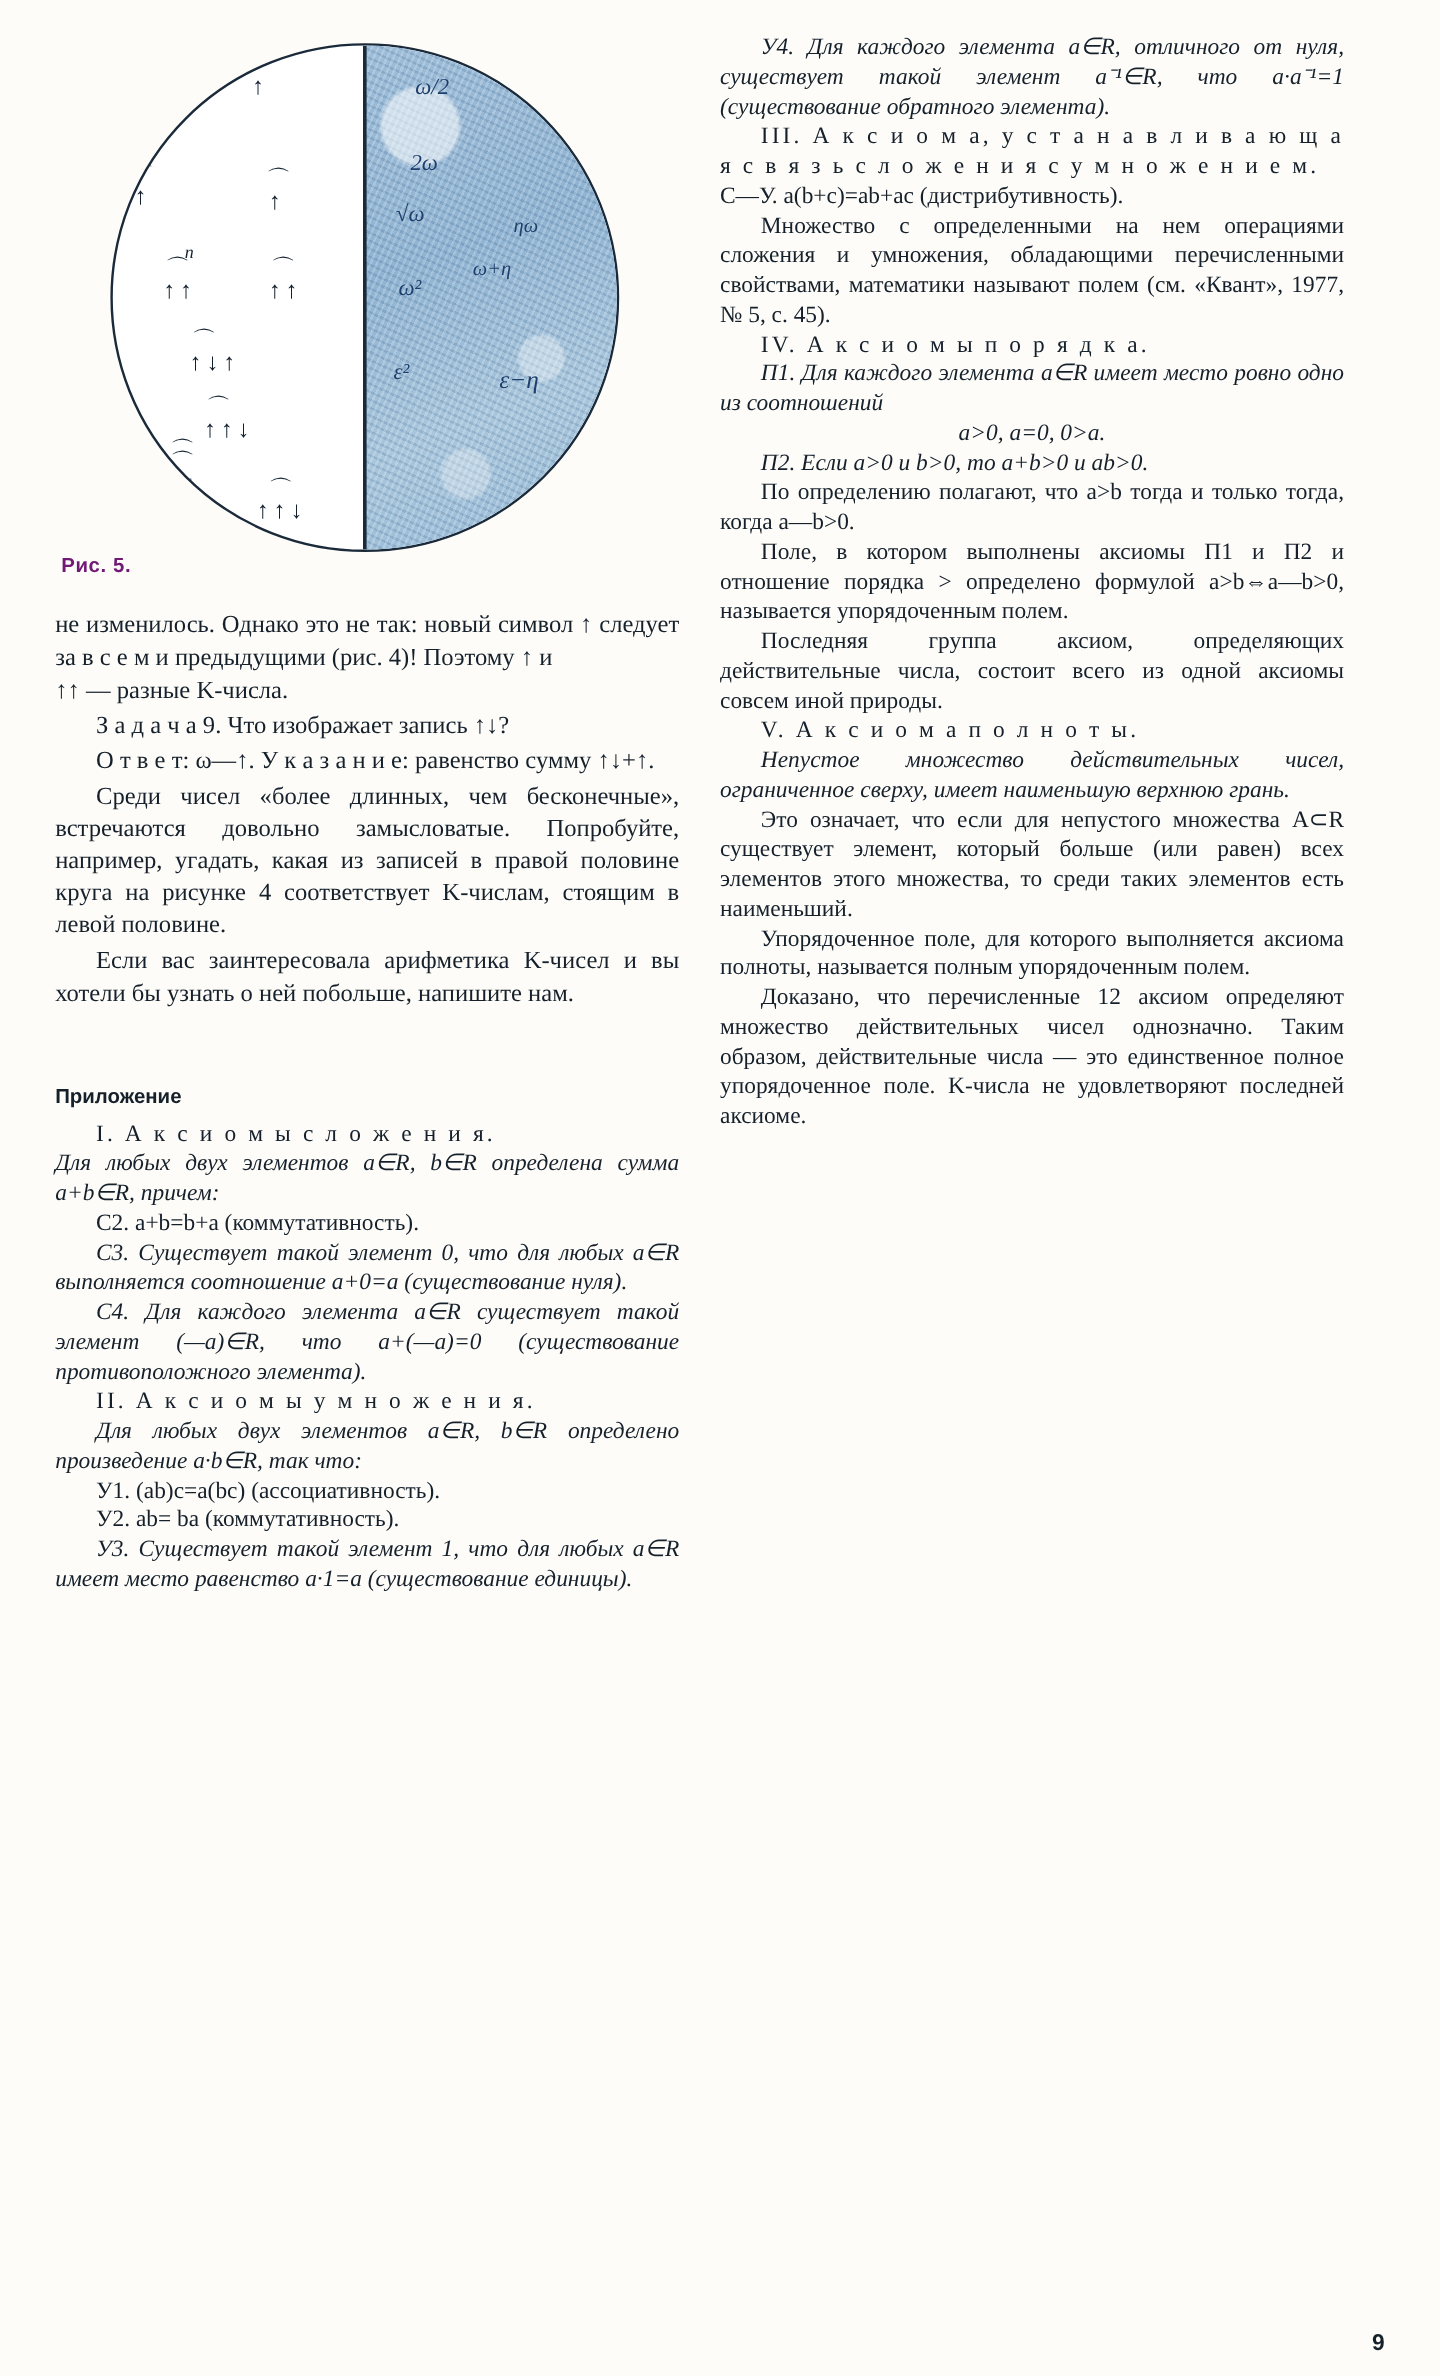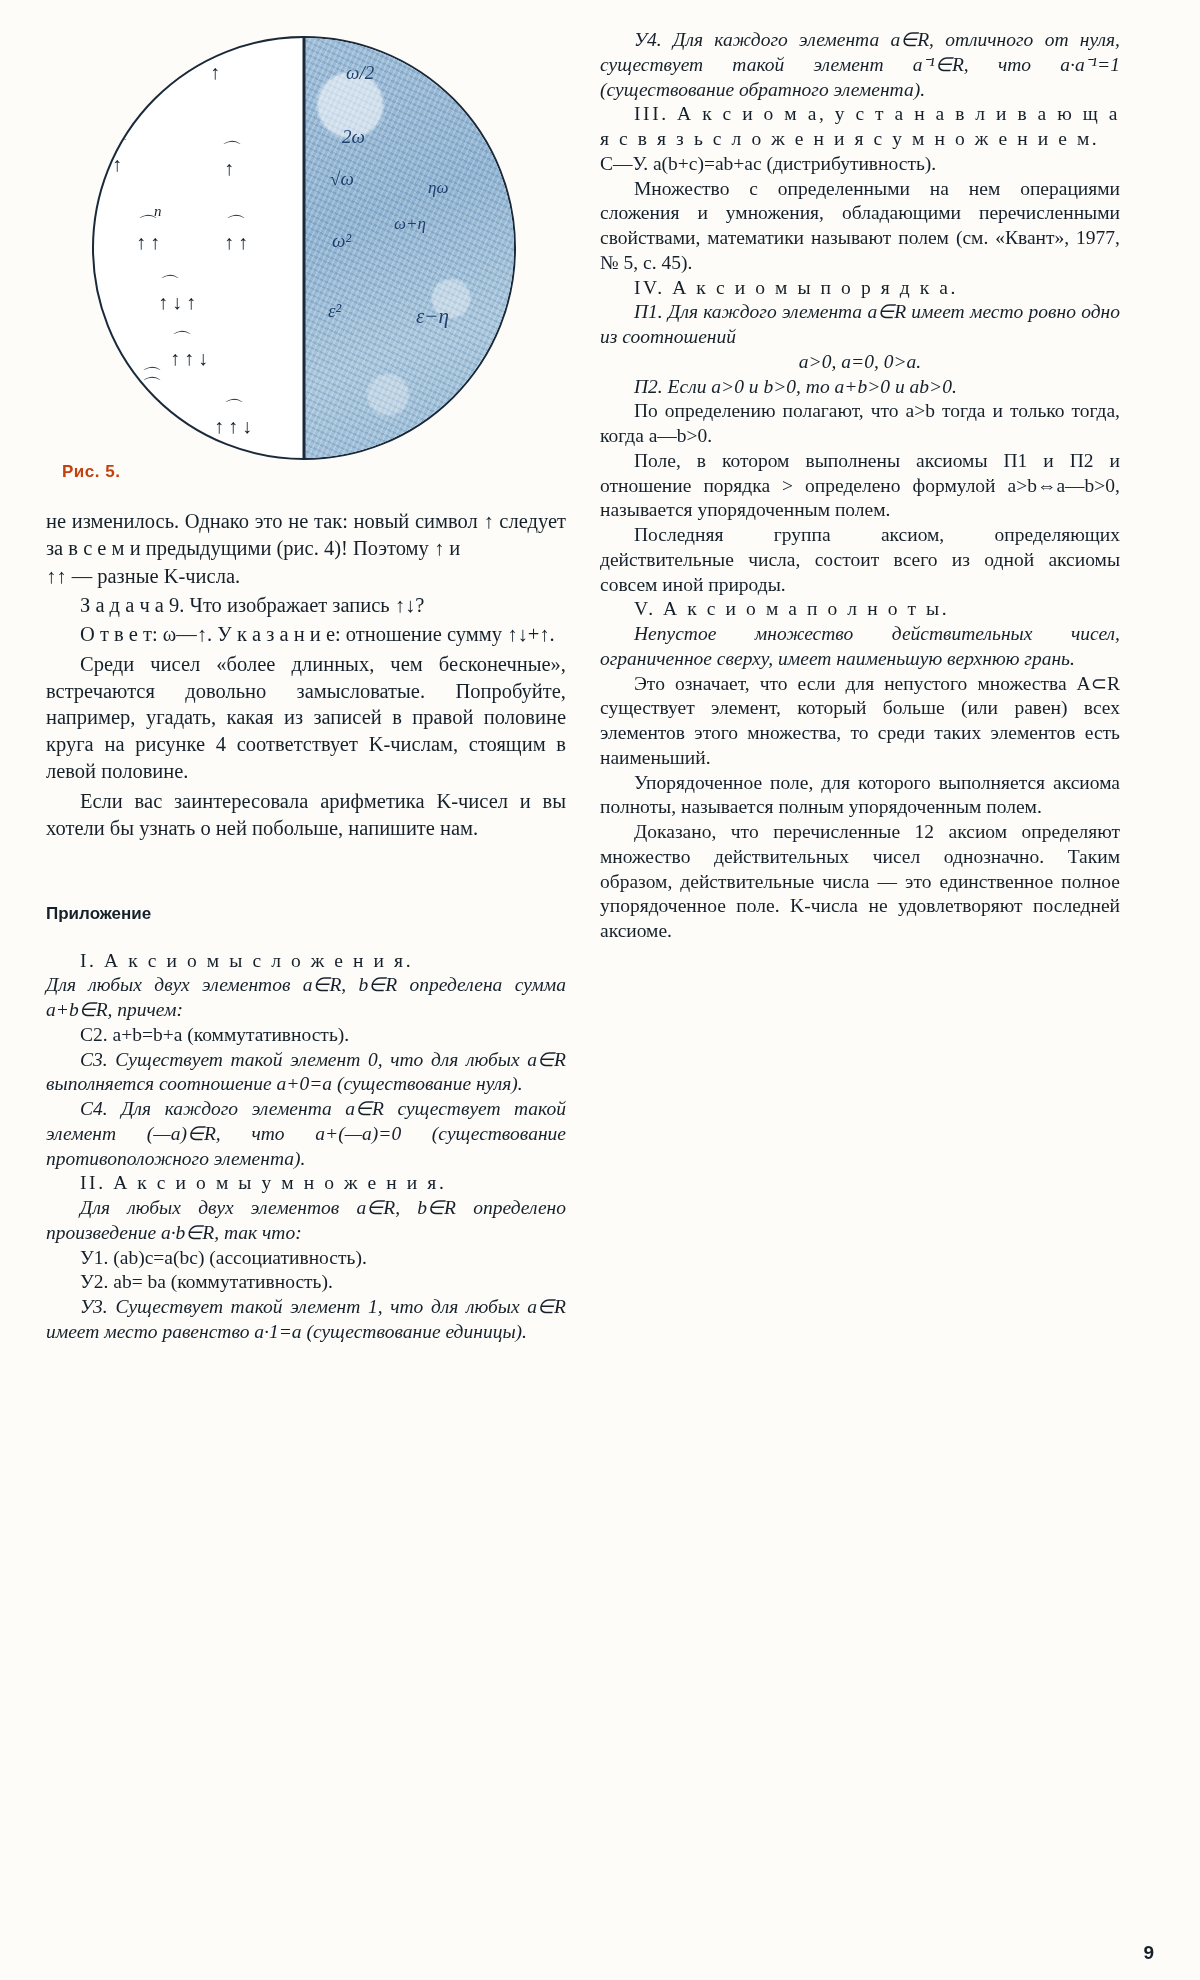--- a/index.html
+++ b/index.html
@@ -59,44 +59,44 @@
   }
   .rsym {
     position:absolute;
     color:#1d3f6e;
     font-style:italic;
     font-family:"Liberation Serif", serif;
     white-space:nowrap;
     text-shadow:0 0 2px rgba(255,255,255,.25);
   }
   .fig-caption {
-    position:absolute; left:16px; top:434px;
+    position:absolute; left:5px; top:434px;
     font-family:"Liberation Sans", sans-serif;
     font-weight:bold;
     font-size:17px;
     letter-spacing:.5px;
-    color:#c2410c;
+    color:#701a75;
   }
 
   
   p {
     margin:0;
     font-size:20.5px;
     line-height:1.3;
     text-align:justify;
     text-justify:inter-word;
   }
   p.ind { text-indent:34px; }
   .it { font-style:italic; }
   .sp { letter-spacing:2.6px; }
   .heading-bold {
     font-family:"Liberation Sans", sans-serif;
     font-weight:bold;
     font-size:17px;
-    margin:0 0 25px 0;
+    margin:0 0 10px 0;
   }
   .appendix { margin-top:62px; }
   .axiom {
     font-size:19.5px;
     line-height:1.27;
     text-align:justify;
     margin:0;
   }
   .axiom.ind { text-indent:34px; }
   .pageno {
@@ -203,21 +203,21 @@
             <span>ε−η</span>
           </div>
         </div>
 
         <div class="fig-caption">Рис. 5.</div>
       </div>
 
       <p style="margin-top:10px;">не изменилось. Однако это не так: новый символ ↑ следует за  в с е м и  предыдущими (рис. 4)! Поэтому  ↑  и</p>
       <p style="margin-top:2px;">↑↑ — разные K-числа.</p>
       <p class="ind" style="margin-top:2px;">З а д а ч а   9. Что изображает запись ↑↓?</p>
-      <p class="ind" style="margin-top:2px;">О т в е т: ω—↑.  У к а з а н и е: отношение сумму ↑↓+↑.</p>
+      <p class="ind" style="margin-top:2px;">О т в е т: ω—↑.  У к а з а н и е: равенство сумму ↑↓+↑.</p>
       <p class="ind" style="margin-top:4px;">Среди чисел «более длинных, чем бесконечные», встречаются довольно замысловатые. Попробуйте, например, угадать, какая из записей в правой половине круга на рисунке 4 соответствует K-числам, стоящим в левой половине.</p>
       <p class="ind" style="margin-top:4px;">Если вас заинтересовала арифметика K-чисел и вы хотели бы узнать о ней побольше, напишите нам.</p>
 
       <div class="appendix">
         <div class="heading-bold">Приложение</div>
 
         <p class="axiom ind sp">I. А к с и о м ы   с л о ж е н и я.</p>
         <p class="axiom it">Для любых двух элементов a∈R,   b∈R определена сумма a+b∈R, причем:</p>
         <p class="axiom ind">C2. a+b=b+a (коммутативность).</p>
         <p class="axiom ind it">C3. Существует такой элемент 0, что для любых a∈R выполняется соотношение a+0=a (существование нуля).</p>

